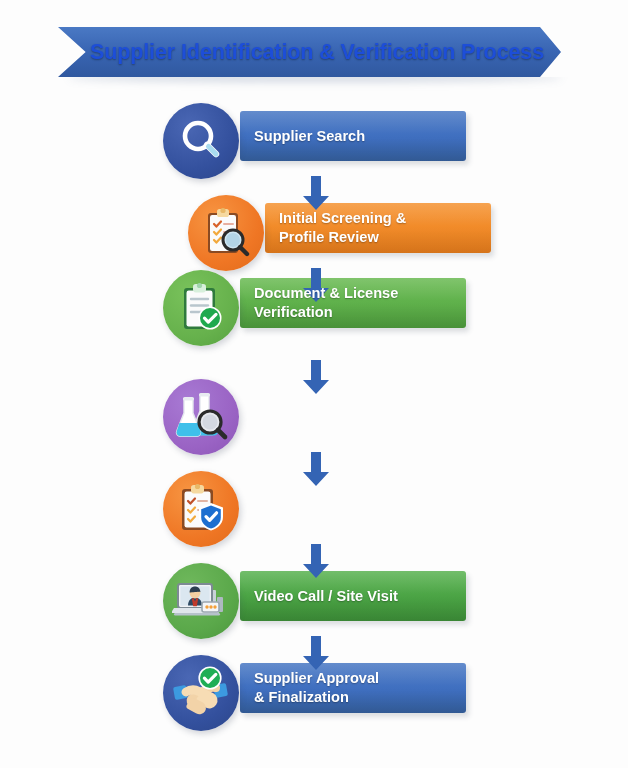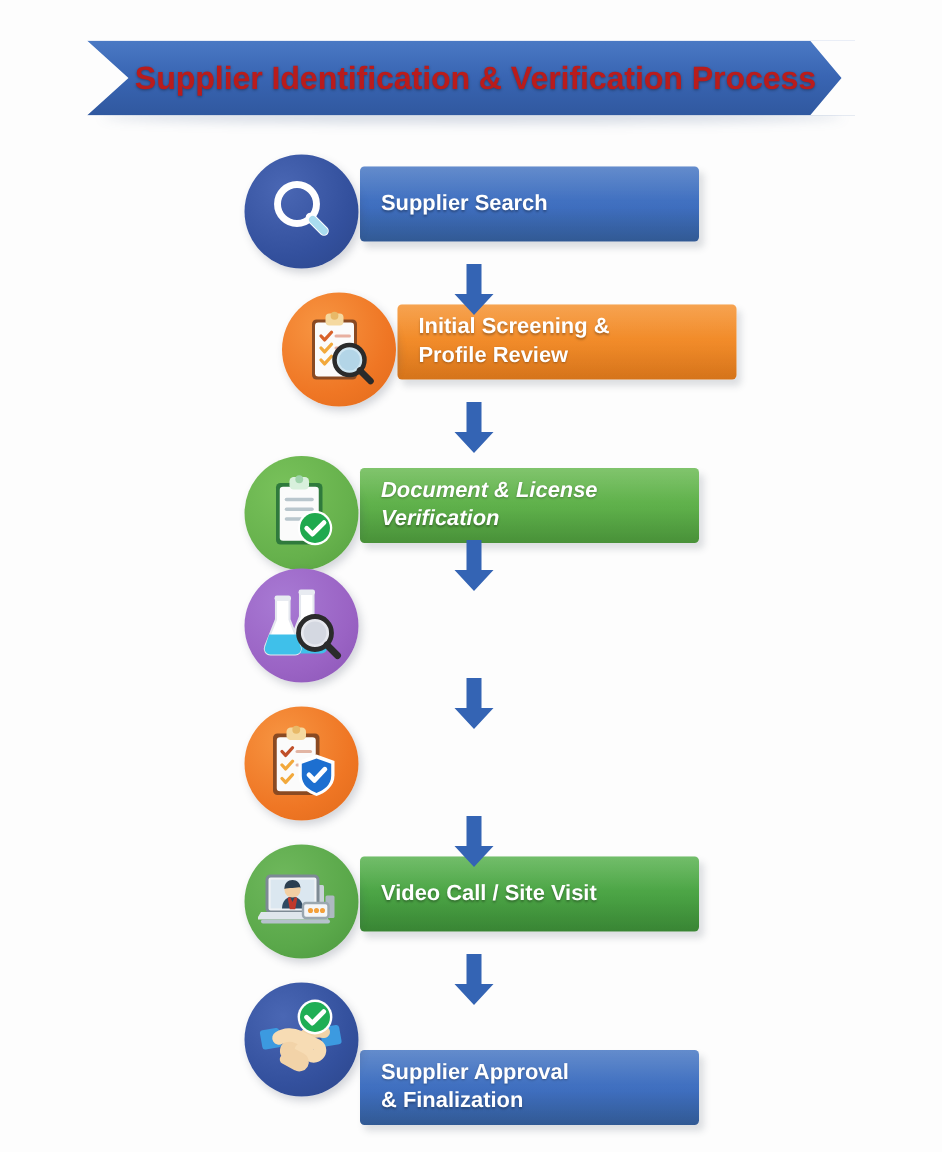--- a/index.html
+++ b/index.html
@@ -50,21 +50,21 @@
     filter: blur(4px);
     border-radius: 50%;
     z-index: -1;
   }
   #title-text {
     position: absolute;
     inset: 0;
     display: flex;
     align-items: center;
     justify-content: center;
-    color: #b91c1c;
+    color: #1d4ed8;
     font-size: 21.5px;
     font-weight: bold;
     letter-spacing: -0.1px;
     text-shadow: 0 1px 2px rgba(0,0,0,.35);
     padding-left: 6px;
     box-sizing: border-box;
     white-space: nowrap;
   }
 
   
@@ -196,21 +196,21 @@
         <line x1="42" y1="42" x2="49" y2="49" stroke="#2b2b2b" stroke-width="4.4" stroke-linecap="round"></line>
       </svg>
     </div>
   </div>
   <div class="connector" style="top:268px;">
     <svg width="40" height="40" viewBox="0 0 40 40">
       <path d="M15 0 h10 v20 h8 L20 34 L7 20 h8 z" fill="#3464b4"></path>
     </svg>
   </div>
 
-  <div class="step" style="top:304px;font-style:italic;">
+  <div class="step" style="top:270px;">
     <div class="step-bar" style="background:linear-gradient(180deg,#6cbb55 0%,#5eb04a 55%,#4e9c3d 100%);">
       <span class="step-label">Document &amp; License
 Verification</span>
     </div>
     <div class="step-icon" style="background:radial-gradient(circle at 34% 30%, #79c25b 0%, #66b14c 62%, #55a03f 100%);">
       <svg width="56" height="56" viewBox="0 0 56 56">
         <rect x="11" y="8" width="31" height="41" rx="3" fill="#2f7a3c"></rect>
         <rect x="13.5" y="10.5" width="26" height="36" rx="2.2" fill="#fbfbfb"></rect>
         <rect x="20" y="4" width="13" height="8.4" rx="2.8" fill="#d8f0dc"></rect>
         <circle cx="26.5" cy="5.5" r="2.6" fill="#9fd4ab"></circle>
@@ -313,21 +313,21 @@
       </svg>
     </div>
   </div>
   <div class="connector" style="top:636px;">
     <svg width="40" height="40" viewBox="0 0 40 40">
       <path d="M15 0 h10 v20 h8 L20 34 L7 20 h8 z" fill="#3464b4"></path>
     </svg>
   </div>
 
   <div class="step" style="top:655px;">
-    <div class="step-bar" style="background:linear-gradient(180deg,#4a79c4 0%,#3f6fc0 55%,#35609f 100%);margin-top:37px;">
+    <div class="step-bar" style="background:linear-gradient(180deg,#4a79c4 0%,#3f6fc0 55%,#35609f 100%);">
       <span class="step-label">Supplier Approval
 &amp; Finalization</span>
     </div>
     <div class="step-icon" style="background:radial-gradient(circle at 34% 30%, #4a67b4 0%, #33509d 62%, #2b4589 100%);">
       <svg width="58" height="58" viewBox="0 0 58 58">
 
         <rect x="2" y="22" width="13" height="13" rx="2" transform="rotate(-10 8.5 28.5)" fill="#3c9ae0"></rect>
 
         <rect x="42" y="20" width="13" height="13" rx="2" transform="rotate(-10 48.5 26.5)" fill="#3c9ae0"></rect>
 

